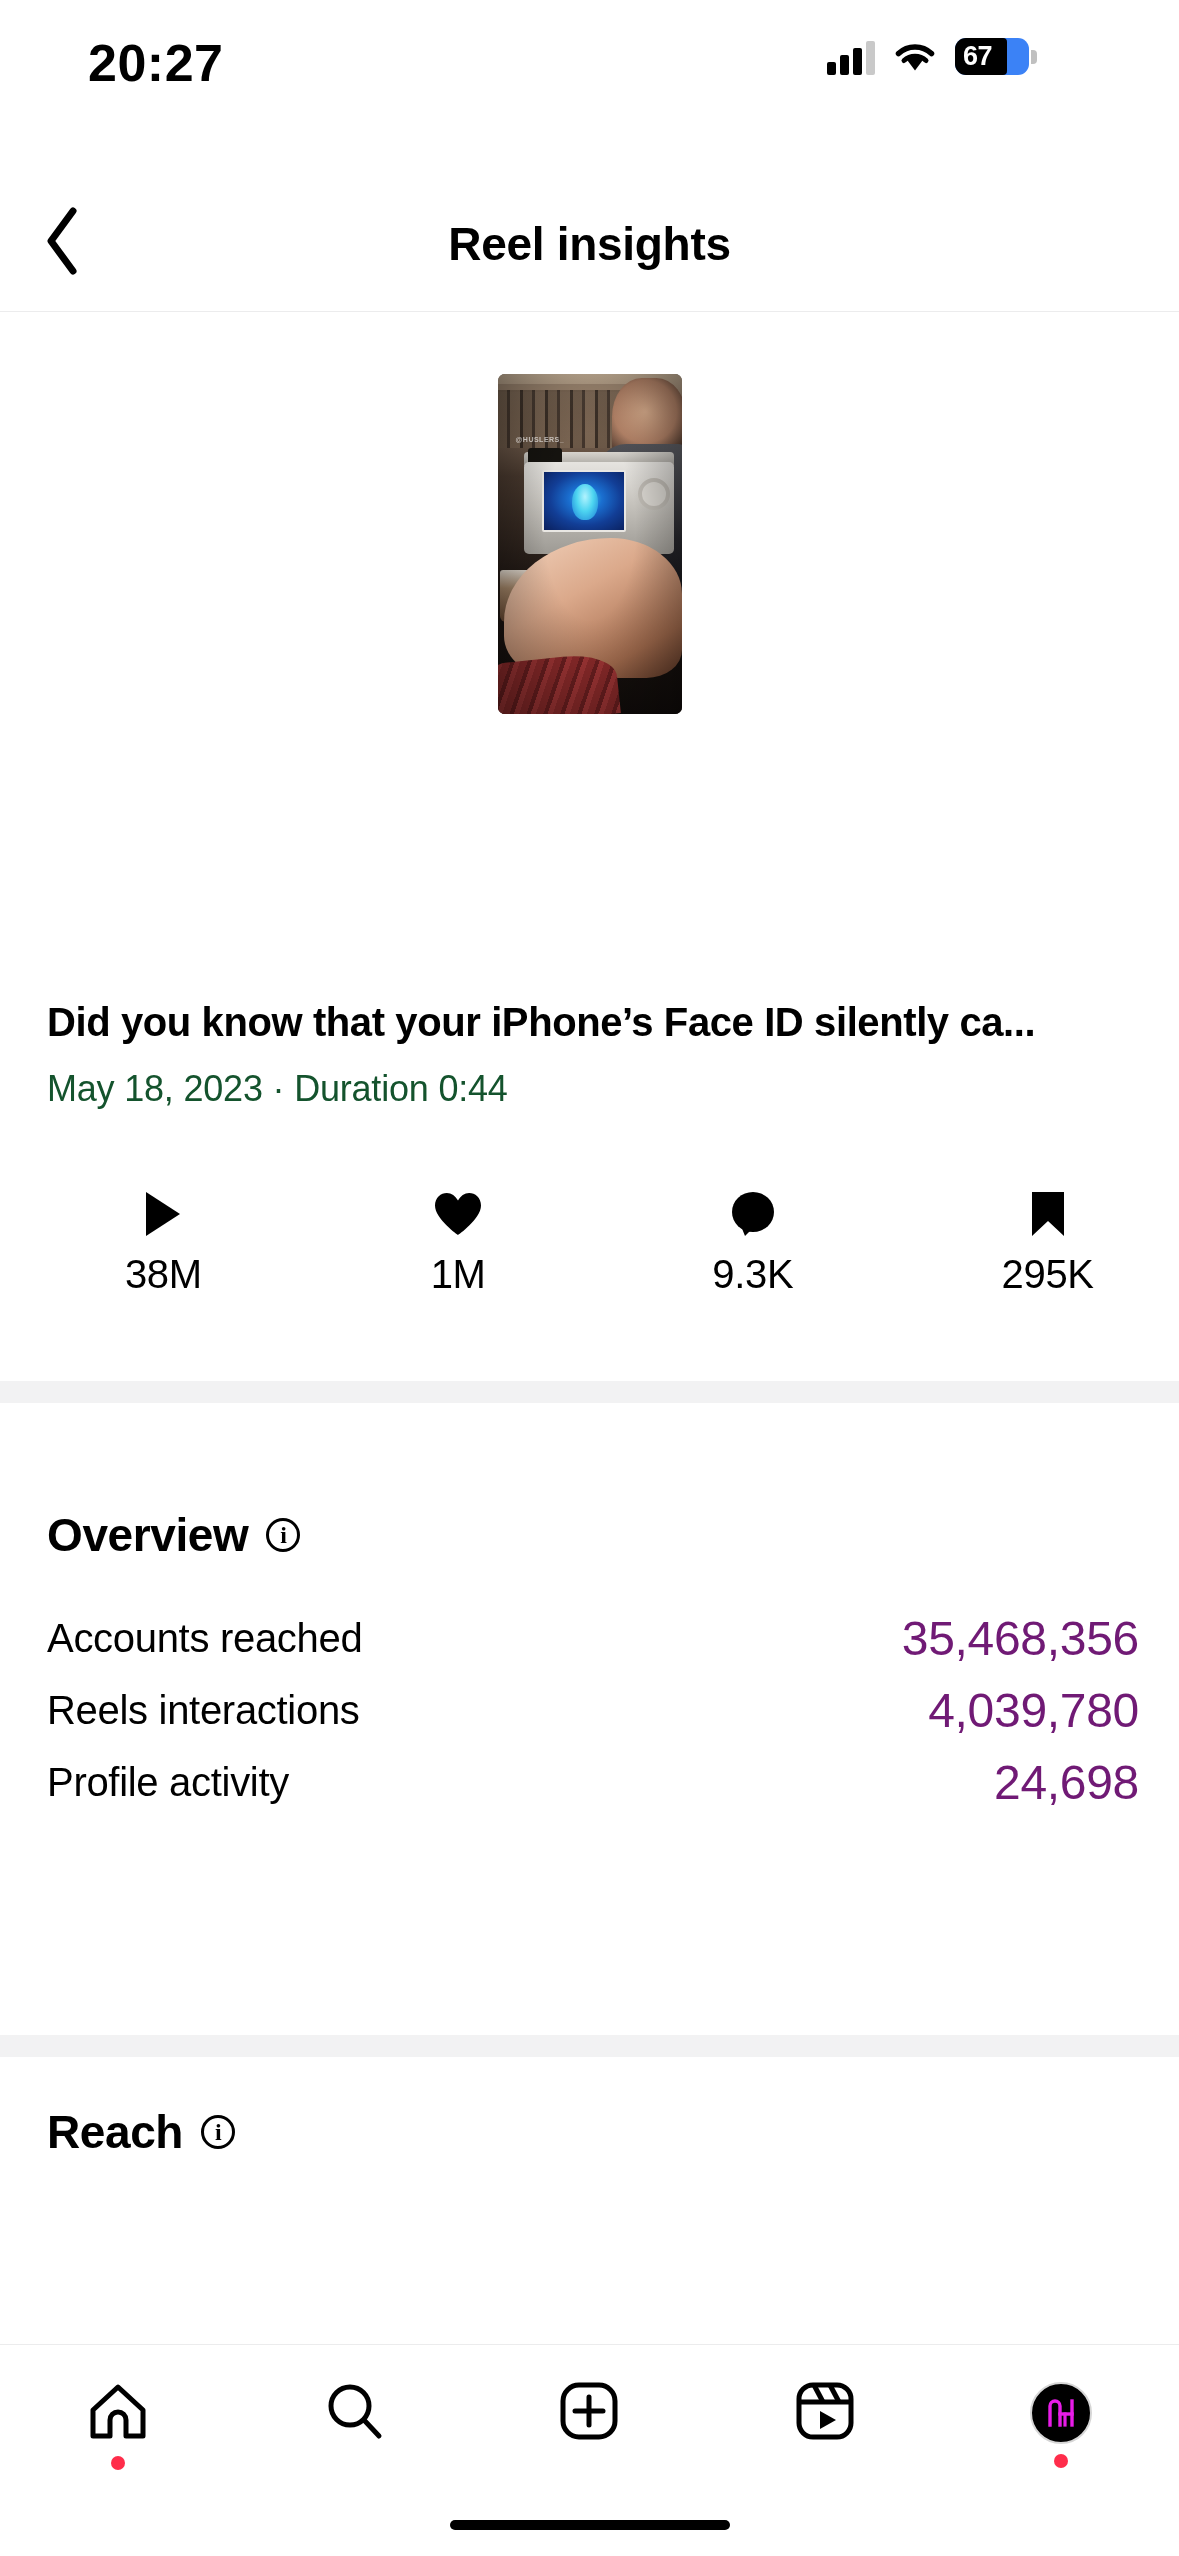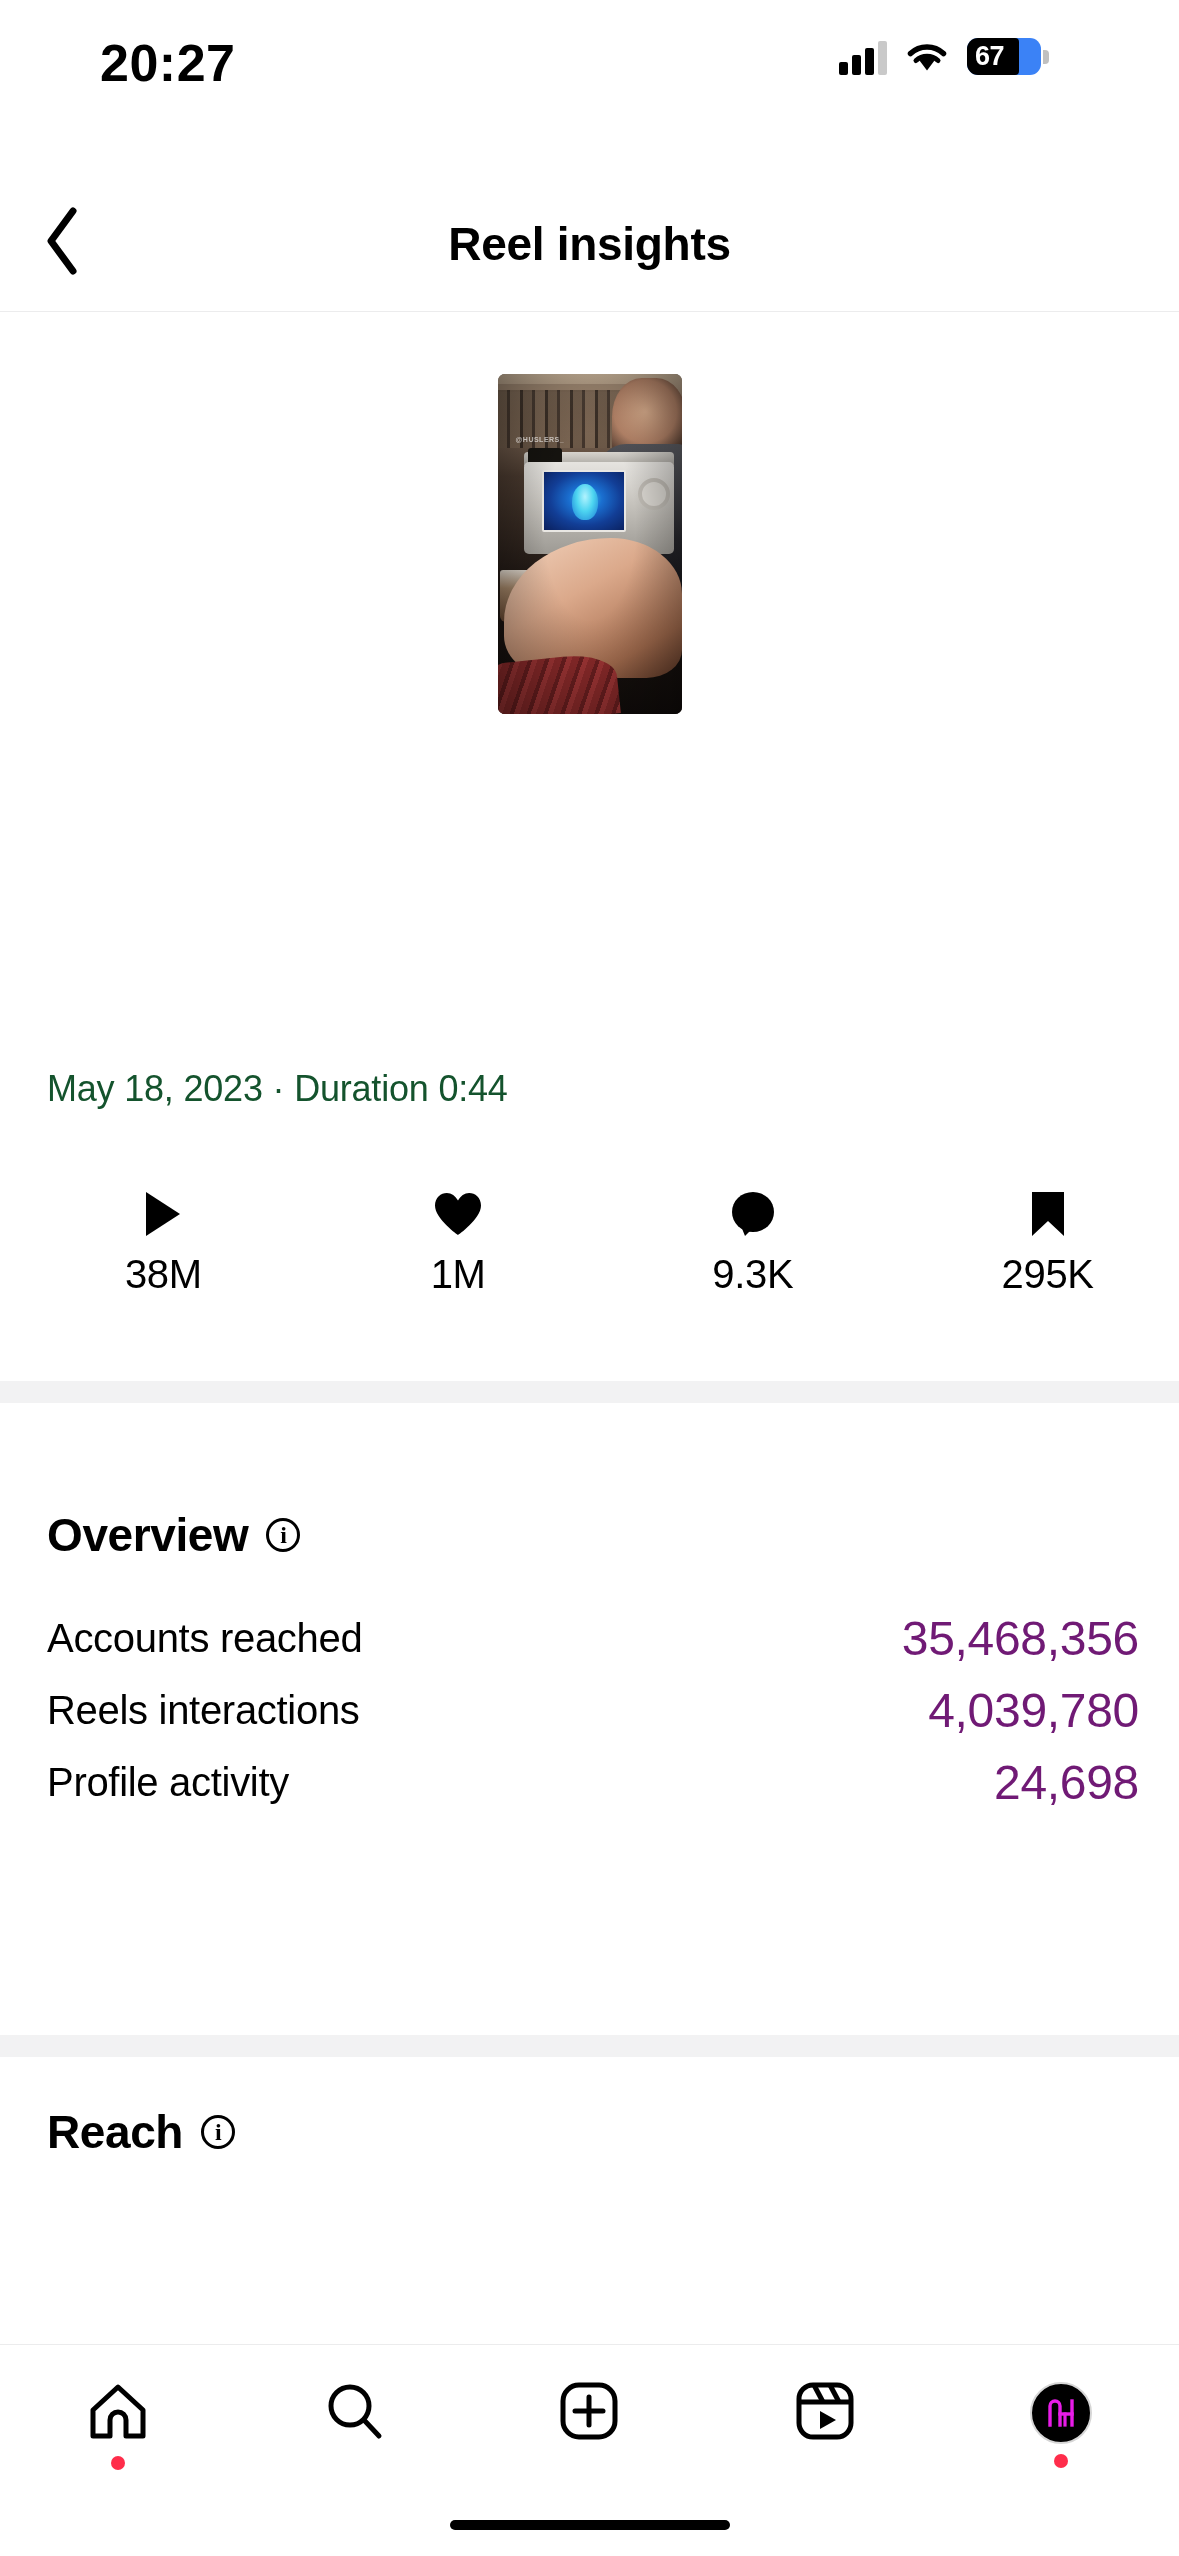--- a/index.html
+++ b/index.html
@@ -7,21 +7,21 @@
     width:1179px; height:2556px;
     background:#ffffff;
     font-family:"Liberation Sans", sans-serif;
     -webkit-font-smoothing:antialiased;
     overflow:hidden;
   }
   .phone { position:relative; width:1179px; height:2556px; background:#fff; }
 
   
   .statusbar {
-    position:absolute; top:0; left:0; width:1107px; height:130px;margin-left:12px;
+    position:absolute; top:0; left:0; width:1107px; height:130px;
   }
   .sb-time {
     position:absolute; left:88px; top:33px;
     font-size:52px; font-weight:700; color:#000; letter-spacing:0.5px;
   }
   .sb-right {
     position:absolute; right:78px; top:38px;
     display:flex; align-items:center; gap:18px;
   }
   .sig { display:flex; align-items:flex-end; gap:4px; height:36px; }
@@ -279,20 +279,21 @@
       <div class="screen">
         <div class="screen-face"></div>
       </div>
       <div class="hand"></div>
       <div class="sleeve"></div>
       <div class="vig"></div>
       <div class="wm">@HUSLERS_</div>
     </div>
   </div>
 
+  <div class="caption">Did you know that your iPhone’s Face ID silently ca...</div>
   <div class="meta">May 18, 2023 · Duration 0:44</div>
 
   <div class="metrics">
 
     <div class="metric">
       <div class="ic">
         <svg width="42" height="48" viewBox="0 0 42 48">
           <path d="M4 2 L38 24 L4 46 Z" fill="#000"></path>
         </svg>
       </div>

